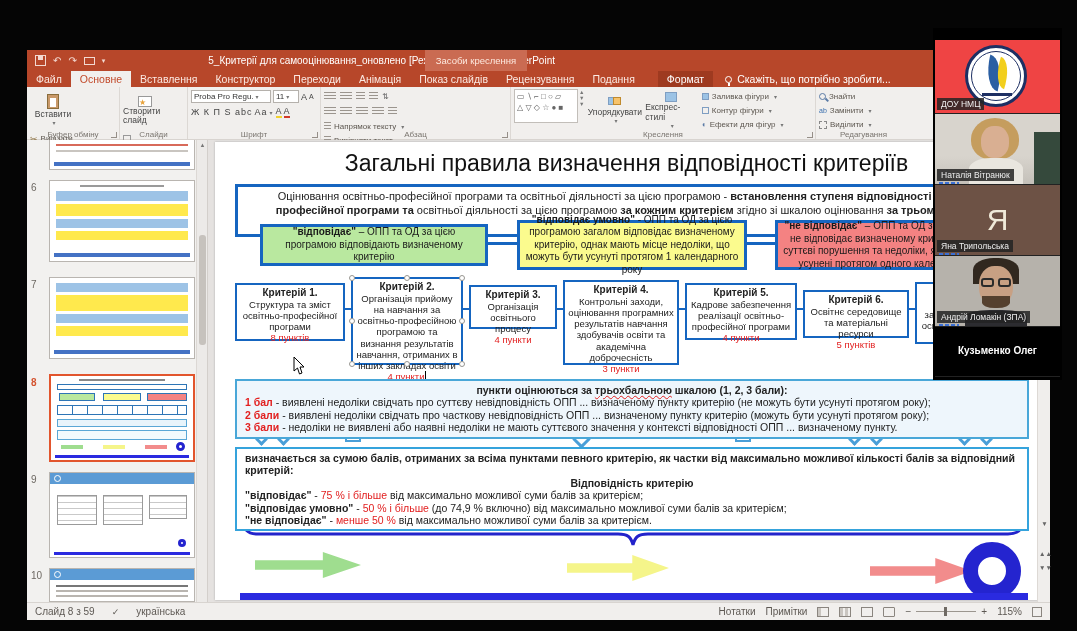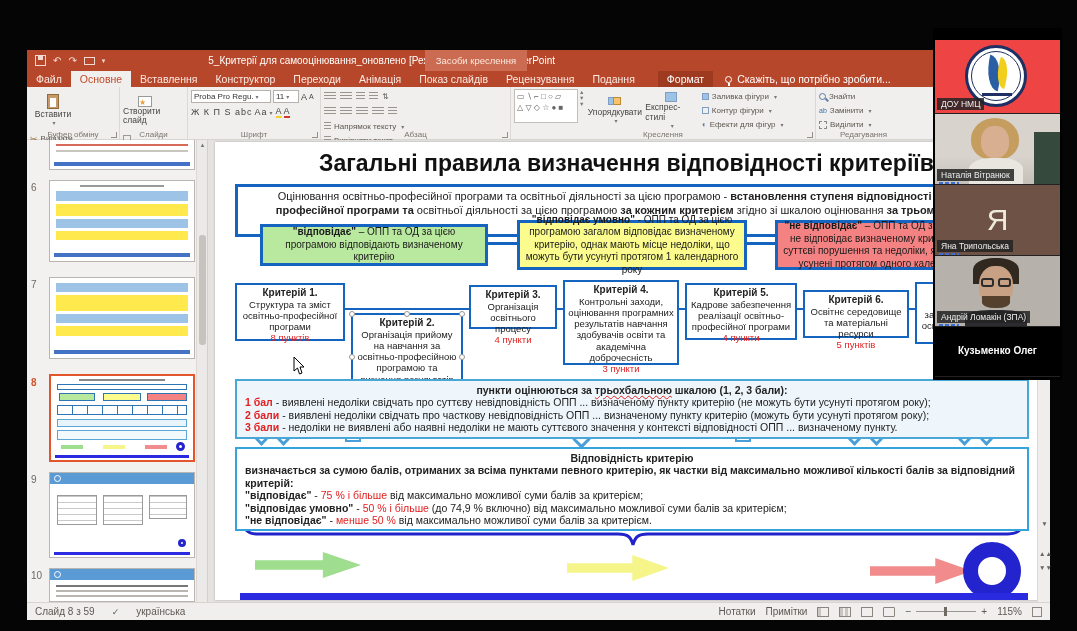--- a/index.html
+++ b/index.html
@@ -69,21 +69,21 @@
   .tscroll{position:absolute;right:0;top:0;width:11px;height:100%;background:#eceae8;border-left:1px solid #dcd8d4;}
   .tsbtn{width:11px;height:11px;font-size:6px;color:#777;text-align:center;line-height:11px;}
   .tsthumb{position:absolute;left:2px;top:95px;width:7px;height:110px;background:#c6c2bd;border-radius:3px;}
   .minihead{position:absolute;left:0;right:0;top:0;height:11px;background:#5b9bd5;}
   .minitbl{position:absolute;height:30px;border:1px solid #9a9a9a;background:linear-gradient(#fff 0 0),repeating-linear-gradient(#bbb 0 1px,transparent 1px 6px);}
   .mgrid{background:repeating-linear-gradient(#c9c9c9 0 1px,transparent 1px 6px);}
 
   
   .canvas{left:181px;top:0;right:0;bottom:0;}
   .slide{left:7px;top:2px;width:823px;height:458px;background:#fff;box-shadow:0 0 2px #aaa;overflow:hidden;}
-  .stitle{left:0;top:8px;width:100%;text-align:center;font-size:23px;color:#111;font-weight:700;}
+  .stitle{left:0;top:8px;width:100%;text-align:center;font-size:23px;color:#111;font-weight:400;}
   .bbox{border:3px solid #1565c0;}
   .intro{left:20px;top:42px;width:794px;padding:2px 6px;font-size:11px;line-height:1.3;text-align:center;color:#222;background:#fff;z-index:2;}
   .connh{background:#1565c0;z-index:0;}
   .lvl{z-index:2;font-size:10px;line-height:1.25;text-align:center;color:#1a1a1a;display:flex;align-items:center;justify-content:center;padding:2px 4px;}
   .crit{border:2.5px solid #1565c0;background:#fff;z-index:2;font-size:9.5px;line-height:1.18;text-align:center;color:#222;padding:2px 3px;}
   .ctitle{font-weight:bold;font-size:10px;}
   .cpoints{color:#e22020;}
   .hdl{position:absolute;width:6px;height:6px;background:#fff;border:1px solid #979590;border-radius:50%;z-index:3;}
   .rulebox{left:20px;width:794px;z-index:2;font-size:10.5px;line-height:1.18;color:#222;padding:3px 8px;}
   .chev{position:absolute;width:9px;height:9px;border-right:3px solid #4a9fd8;border-bottom:3px solid #4a9fd8;transform:rotate(45deg);z-index:1;}
@@ -430,21 +430,21 @@
             </div>
           <div class="lvl bbox abs" style="left:560px;top:78px;width:250px;height:50px;background:#f48282;">
               <span><span class="b">"не відповідає"</span><span> – ОПП та ОД за цією програмою не відповідає визначеному критерію, і виявлені суттєві порушення та недоліки, які не можуть бути усунені протягом одного календарного року</span></span>
             </div>
 
           <div class="crit abs" style="left:20px;top:141px;width:110px;height:58px;">
             <div class="ctitle">Критерій 1.</div>
             <div>Структура та зміст освітньо-професійної програми</div>
             <div class="cpoints">8 пунктів</div>
           </div>
-          <div class="crit abs" style="left:136px;top:135px;width:112px;height:88px;margin-top:36px;">
+          <div class="crit abs" style="left:136px;top:135px;width:112px;height:88px;">
             <div class="ctitle">Критерій 2.</div>
             <div>Організація прийому на навчання за освітньо-професійною програмою та визнання результатів навчання, отриманих в інших закладах освіти</div>
             <div class="cpoints"><span class="caret">4 пункти</span></div>
             <span class="hdl" style="left:-4px;top:-4px;"></span>
             <span class="hdl" style="right:-4px;top:-4px;"></span>
             <span class="hdl" style="left:-4px;bottom:-4px;"></span>
             <span class="hdl" style="right:-4px;bottom:-4px;"></span>
             <span class="hdl" style="left:calc(50% - 3px);top:-4px;"></span>
             <span class="hdl" style="left:calc(50% - 3px);bottom:-4px;"></span>
             <span class="hdl" style="left:-4px;top:calc(50% - 3px);"></span>
@@ -486,22 +486,22 @@
           <span class="chev" style="left:64px;top:293px;"></span>
           <span class="cbar" style="left:130px;top:294px;"></span>
           <span class="chev" style="left:360px;top:291px;width:13px;height:13px;"></span>
           <span class="cbar" style="left:520px;top:294px;"></span>
           <span class="chev" style="left:635px;top:293px;"></span>
           <span class="chev" style="left:657px;top:293px;"></span>
           <span class="chev" style="left:745px;top:293px;"></span>
           <span class="chev" style="left:767px;top:293px;"></span>
 
           <div class="rulebox abs" style="top:305px;background:#fff;border:2.5px solid #35a3dc;">
+            <div class="b">визначається за сумою балів, отриманих за всіма пунктами певного критерію, як частки від максимально можливої кількості балів за відповідний критерій:</div>
             <div class="b" style="text-align:center;">Відповідність критерію</div>
-            <div class="b">визначається за сумою балів, отриманих за всіма пунктами певного критерію, як частки від максимально можливої кількості балів за відповідний критерій:</div>
             <div><span><span class="b">"відповідає"</span><span> - </span><span class="r">75 % і більше</span><span> від максимально можливої суми балів за критерієм;</span></span></div>
             <div><span><span class="b">"відповідає умовно"</span><span> - </span><span class="r">50 % і більше</span><span> (до 74,9 % включно) від максимально можливої суми балів за критерієм;</span></span></div>
             <div><span><span class="b">"не відповідає"</span><span> - </span><span class="r">менше 50 %</span><span> від максимально можливої суми балів за критерієм.</span></span></div>
           </div>
 
           <svg class="abs" style="left:25px;top:378px;" width="786" height="28" viewBox="0 0 786 28">
             <path d="M 3,0 C 3,10 8,14 18,14 L 378,14 C 388,14 391,17 393,25 C 395,17 398,14 408,14 L 768,14 C 778,14 783,10 783,0" fill="none" stroke="#2323cb" stroke-width="3"></path>
           </svg>
 
           <div class="arrow" style="left:40px;top:410px;width:106px;">

